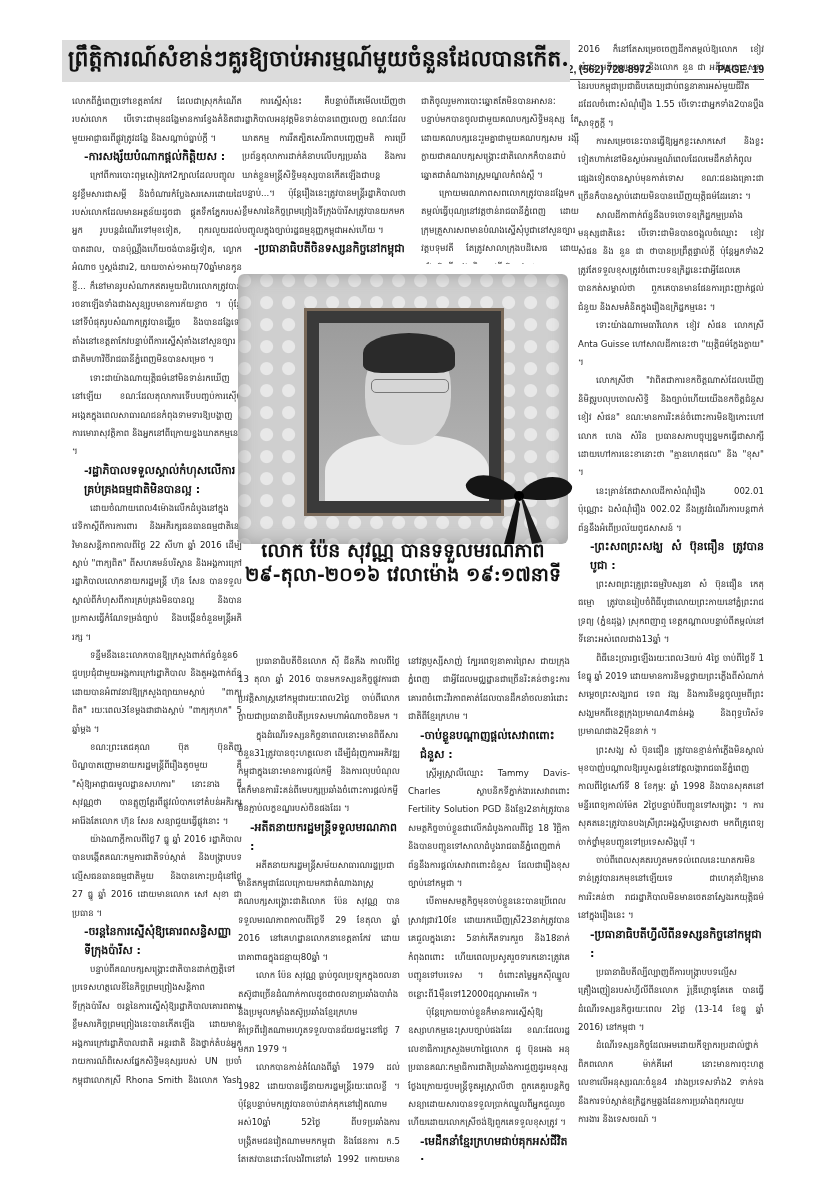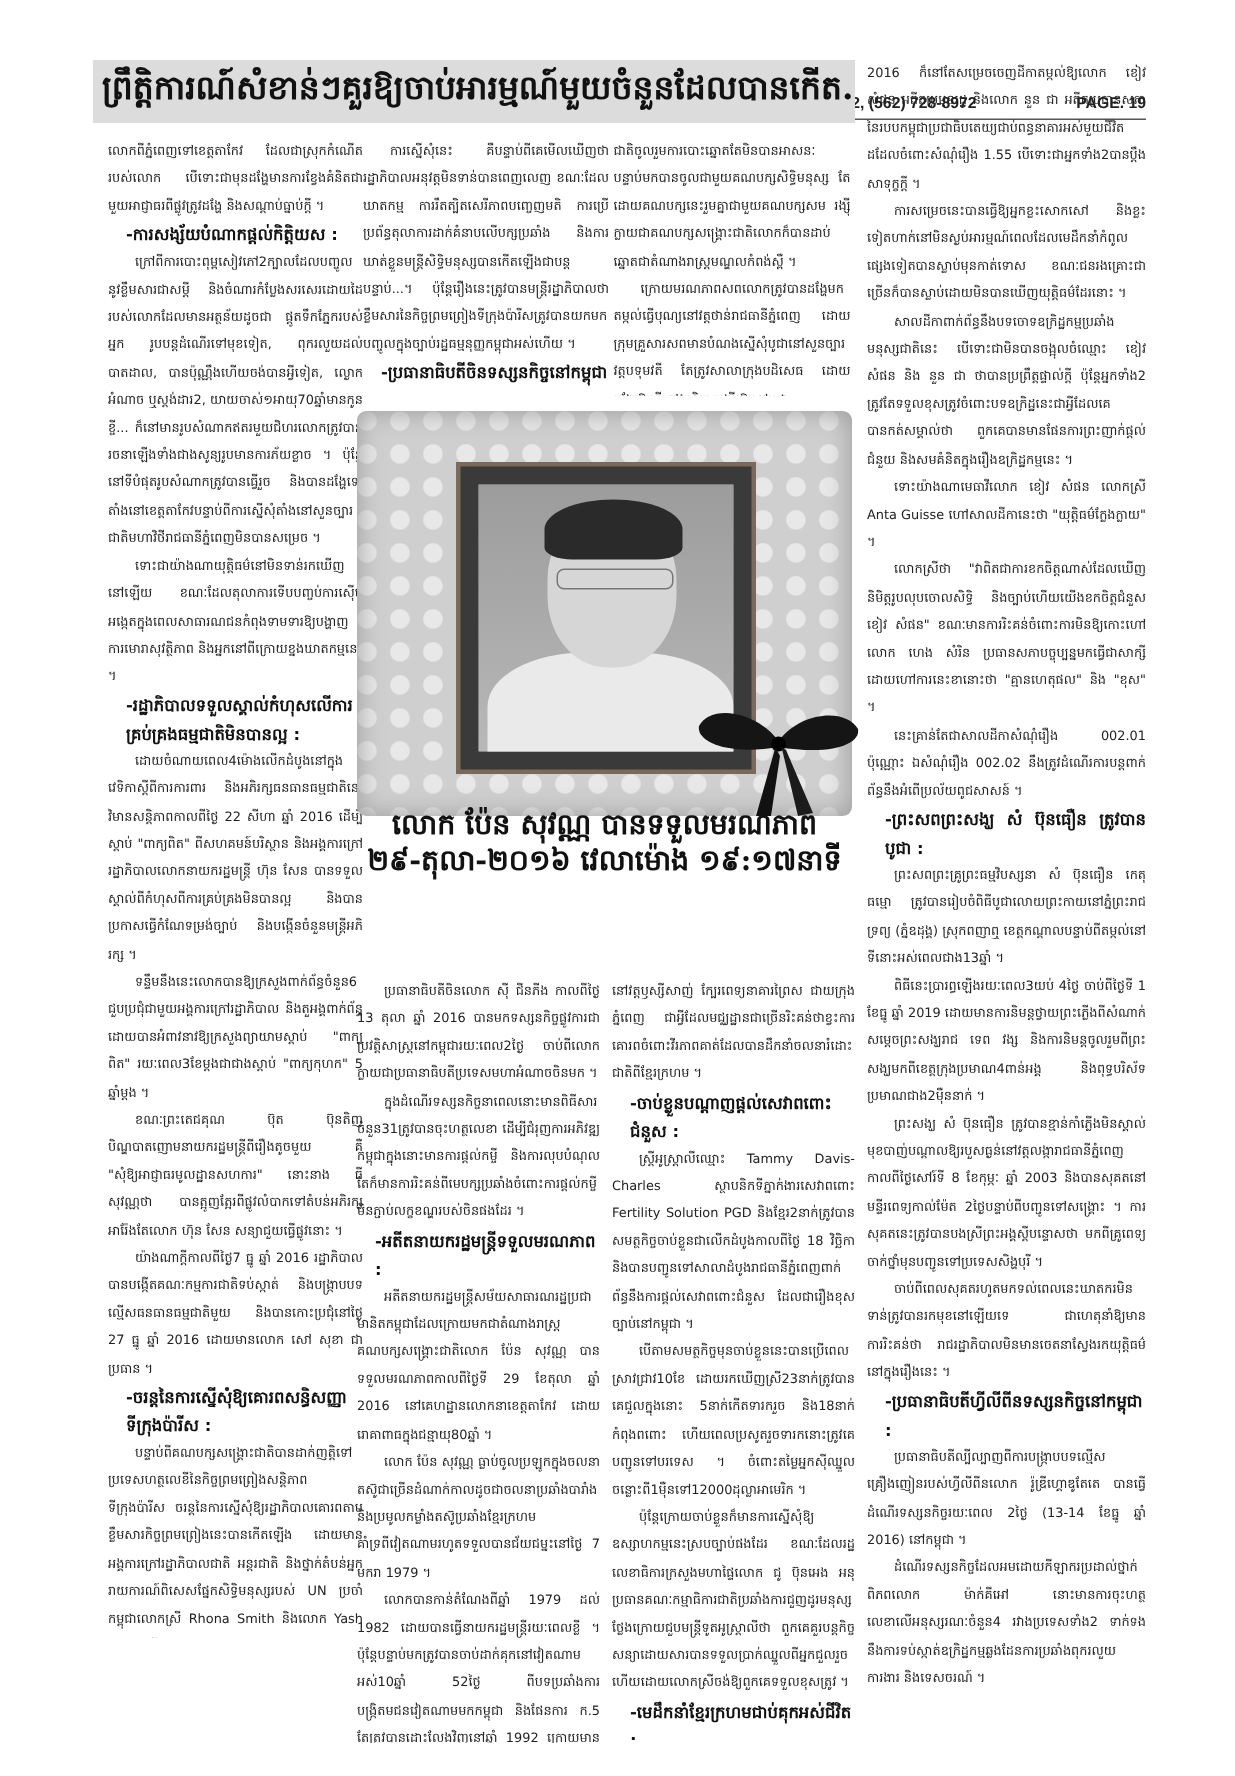--- a/index.html
+++ b/index.html
@@ -13,21 +13,21 @@
 
   .headline { position:absolute; left:62px; top:40px; width:508px; height:42px; background:#dcdcdc; display:flex; align-items:center; padding-left:6px; box-sizing:border-box; font-family:"DejaVu Serif", serif; font-size:22px; font-weight:bold; color:#111; white-space:nowrap; overflow:hidden; }
 
   .col { position:absolute; font-family:"DejaVu Sans", sans-serif; font-size:8.6px; line-height:18.4px; text-align:justify; color:#222; overflow:hidden; }
   .col p { margin:0; text-indent:18px; }
   .col p.noindent { text-indent:0; }
   .col h4 { margin:0; font-size:11px; font-weight:bold; line-height:19px; padding-left:12px; color:#111; }
 
   .c1 { left:48px; top:92px; width:170px; height:1000px;margin-left:24px; }
   .c2 { left:242px; top:92px; width:164px; height:172px; }
-  .c3 { left:409px; top:92px; width:158px; height:172px; }
+  .c3 { left:421px; top:92px; width:158px; height:172px; }
   .c4 { left:578px; top:40px; width:186px; height:1090px; }
   .c5 { left:238px; top:652px; width:162px; height:510px; }
   .c6 { left:408px; top:652px; width:162px; height:510px; }
 
   .photo-block { position:absolute; left:232px; top:268px; width:342px; height:300px; }
   .wreath { position:absolute; left:6px; top:6px; width:330px; height:270px; background:radial-gradient(circle at 30% 30%, #e8e8e8 0 6px, transparent 7px) 0 0/22px 22px, #cfcfcf; border-radius:6px; box-shadow:inset 0 0 18px #999; }
   .frame { position:absolute; left:72px; top:40px; width:200px; height:208px; background:#3a3a3a; border:3px solid #7a6a5a; box-sizing:border-box; }
   .frame-inner { position:absolute; left:12px; top:12px; right:12px; bottom:12px; background:#a8a8a8; overflow:hidden; }
   .portrait-bg { position:absolute; inset:0; background:linear-gradient(#9c9c9c,#b8b8b8); }
   .head { position:absolute; left:46px; top:18px; width:86px; height:104px; background:#d6d6d6; border-radius:44% 44% 46% 46%; }
@@ -74,21 +74,21 @@
 <div class="col c4">
     <p class="noindent">2016 ក៏នៅតែសម្រេចចេញដីកាតម្កល់ឱ្យលោក ខៀវ សំផន អតីតប្រមុខរដ្ឋ និងលោក នួន ជា អតីតប្រធានសភានៃរបបកម្ពុជាប្រជាធិបតេយ្យជាប់ពន្ធនាគារអស់មួយជីវិតដដែលចំពោះសំណុំរឿង 1.55 បើទោះជាអ្នកទាំង2បានប្ដឹងសាទុក្ខក្ដី ។</p>
     <p>ការសម្រេចនេះបានធ្វើឱ្យអ្នកខ្លះសោកសៅ និងខ្លះទៀតហាក់នៅមិនស្ងប់អារម្មណ៍ពេលដែលមេដឹកនាំកំពូលផ្សេងទៀតបានស្លាប់មុនកាត់ទោស ខណៈជនរងគ្រោះជាច្រើនក៏បានស្លាប់ដោយមិនបានឃើញយុត្តិធម៌ដែរនោះ ។</p>
     <p>សាលដីកាពាក់ព័ន្ធនឹងបទចោទឧក្រិដ្ឋកម្មប្រឆាំងមនុស្សជាតិនេះ បើទោះជាមិនបានចង្អុលចំឈ្មោះ ខៀវ សំផន និង នួន ជា ថាបានប្រព្រឹត្តផ្ទាល់ក្ដី ប៉ុន្តែអ្នកទាំង2 ត្រូវតែទទួលខុសត្រូវចំពោះបទឧក្រិដ្ឋនេះជាអ្វីដែលគេបានកត់សម្គាល់ថា ពួកគេបានមានផែនការព្រះញាក់ផ្ដល់ជំនួយ និងសមគំនិតក្នុងរឿងឧក្រិដ្ឋកម្មនេះ ។</p>
     <p>ទោះយ៉ាងណាមេធាវីលោក ខៀវ សំផន លោកស្រី Anta Guisse ហៅសាលដីកានេះថា "យុត្តិធម៌ក្លែងក្លាយ" ។</p>
     <p>លោកស្រីថា "វាពិតជាការខកចិត្តណាស់ដែលឃើញនិមិត្តរូបលុបចោលសិទ្ធិ និងច្បាប់ហើយយើងខកចិត្តជំនួស ខៀវ សំផន" ខណៈមានការរិះគន់ចំពោះការមិនឱ្យកោះហៅលោក ហេង សំរិន ប្រធានសភាបច្ចុប្បន្នមកធ្វើជាសាក្សីដោយហៅការនេះខានោះថា "គ្មានហេតុផល" និង "ខុស" ។</p>
     <p>នេះគ្រាន់តែជាសាលដីកាសំណុំរឿង 002.01 ប៉ុណ្ណោះ ឯសំណុំរឿង 002.02 នឹងត្រូវដំណើរការបន្តពាក់ព័ន្ធនឹងអំពើប្រល័យពូជសាសន៍ ។</p>
     <h4>-ព្រះសពព្រះសង្ឃ សំ ប៊ុនធឿន ត្រូវបានបូជា :</h4>
     <p>ព្រះសពព្រះគ្រូព្រះធម្មវិបស្សនា សំ ប៊ុនធឿន កេតុធម្មោ ត្រូវបានរៀបចំពិធីបូជាលោយព្រះកាយនៅភ្នំព្រះរាជទ្រព្យ (ភ្នំឧដុង្គ) ស្រុកពញាឮ ខេត្តកណ្ដាលបន្ទាប់ពីតម្កល់នៅទីនោះអស់ពេលជាង13ឆ្នាំ ។</p>
     <p>ពិធីនេះប្រារព្ធឡើងរយៈពេល3យប់ 4ថ្ងៃ ចាប់ពីថ្ងៃទី 1 ខែធ្នូ ឆ្នាំ 2019 ដោយមានការនិមន្តថ្វាយព្រះភ្លើងពីសំណាក់សម្ដេចព្រះសង្ឃរាជ ទេព វង្ស និងការនិមន្តចូលរួមពីព្រះសង្ឃមកពីខេត្តក្រុងប្រមាណ4ពាន់អង្គ និងពុទ្ធបរិស័ទប្រមាណជាង2ម៉ឺននាក់ ។</p>
-    <p>ព្រះសង្ឃ សំ ប៊ុនធឿន ត្រូវបានខ្មាន់កាំភ្លើងមិនស្គាល់មុខបាញ់បណ្ដាលឱ្យរបួសធ្ងន់នៅវត្តលង្ការាជធានីភ្នំពេញ កាលពីថ្ងៃសៅរ៍ទី 8 ខែកុម្ភៈ ឆ្នាំ 2003 និងបានសុគតនៅមន្ទីរពេទ្យកាល់ម៉ែត 2ថ្ងៃបន្ទាប់ពីបញ្ជូនទៅសង្គ្រោះ ។ ការសុគតនេះត្រូវបានបងស្រីព្រះអង្គស្ដីបន្ទោសថា មកពីគ្រូពេទ្យចាក់ថ្នាំមុនបញ្ជូនទៅប្រទេសសិង្ហបុរី ។</p>
+    <p>ព្រះសង្ឃ សំ ប៊ុនធឿន ត្រូវបានខ្មាន់កាំភ្លើងមិនស្គាល់មុខបាញ់បណ្ដាលឱ្យរបួសធ្ងន់នៅវត្តលង្ការាជធានីភ្នំពេញ កាលពីថ្ងៃសៅរ៍ទី 8 ខែកុម្ភៈ ឆ្នាំ 1998 និងបានសុគតនៅមន្ទីរពេទ្យកាល់ម៉ែត 2ថ្ងៃបន្ទាប់ពីបញ្ជូនទៅសង្គ្រោះ ។ ការសុគតនេះត្រូវបានបងស្រីព្រះអង្គស្ដីបន្ទោសថា មកពីគ្រូពេទ្យចាក់ថ្នាំមុនបញ្ជូនទៅប្រទេសសិង្ហបុរី ។</p>
     <p>ចាប់ពីពេលសុគតរហូតមកទល់ពេលនេះឃាតករមិនទាន់ត្រូវបានរកមុខនៅឡើយទេ ជាហេតុនាំឱ្យមានការរិះគន់ថា រាជរដ្ឋាភិបាលមិនមានចេតនាស្វែងរកយុត្តិធម៌នៅក្នុងរឿងនេះ ។</p>
     <h4>-ប្រធានាធិបតីហ្វីលីពីនទស្សនកិច្ចនៅកម្ពុជា :</h4>
     <p>ប្រធានាធិបតីល្បីល្បាញពីការបង្ក្រាបបទល្មើសគ្រឿងញៀនរបស់ហ្វីលីពីនលោក រ៉ូឌ្រីហ្គោឌូតែតេ បានធ្វើដំណើរទស្សនកិច្ចរយៈពេល 2ថ្ងៃ (13-14 ខែធ្នូ ឆ្នាំ 2016) នៅកម្ពុជា ។</p>
     <p>ដំណើរទស្សនកិច្ចដែលអមដោយកីឡាករប្រដាល់ថ្នាក់ពិភពលោក ម៉ាក់គីអៅ នោះមានការចុះហត្ថលេខាលើអនុស្សរណៈចំនួន4 រវាងប្រទេសទាំង2 ទាក់ទងនឹងការទប់ស្កាត់ឧក្រិដ្ឋកម្មឆ្លងដែនការប្រឆាំងពុករលួយ ការងារ និងទេសចរណ៍ ។</p>
   </div>
 
 <div class="photo-block">
   <div class="wreath"></div>
   <div class="frame">
     <div class="frame-inner">

